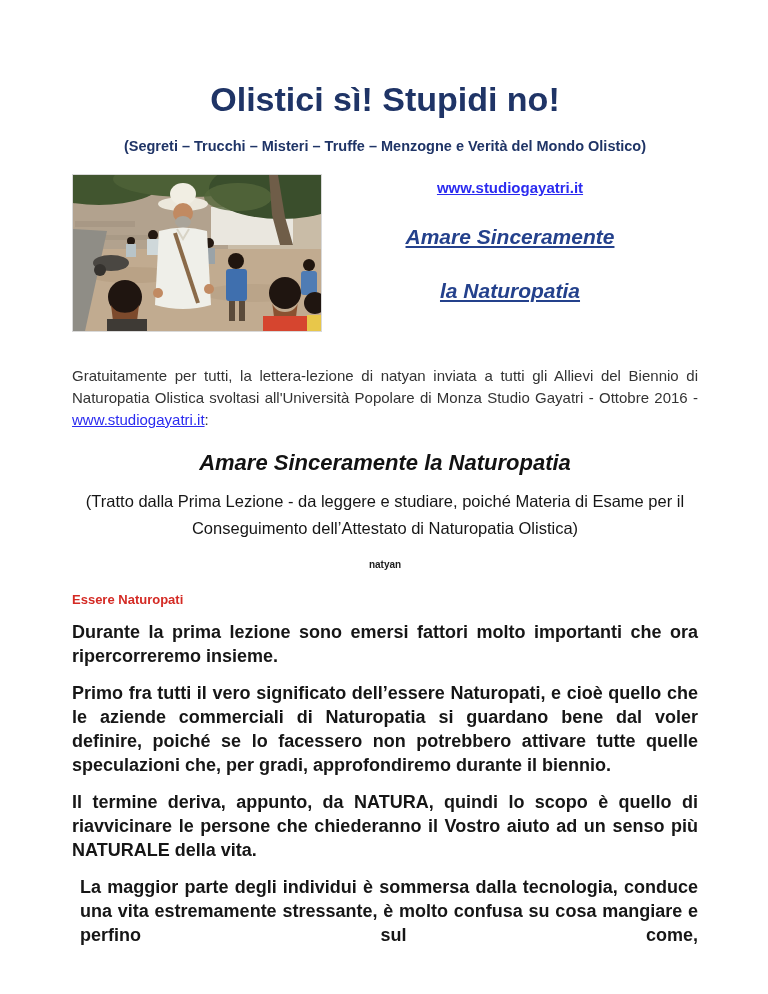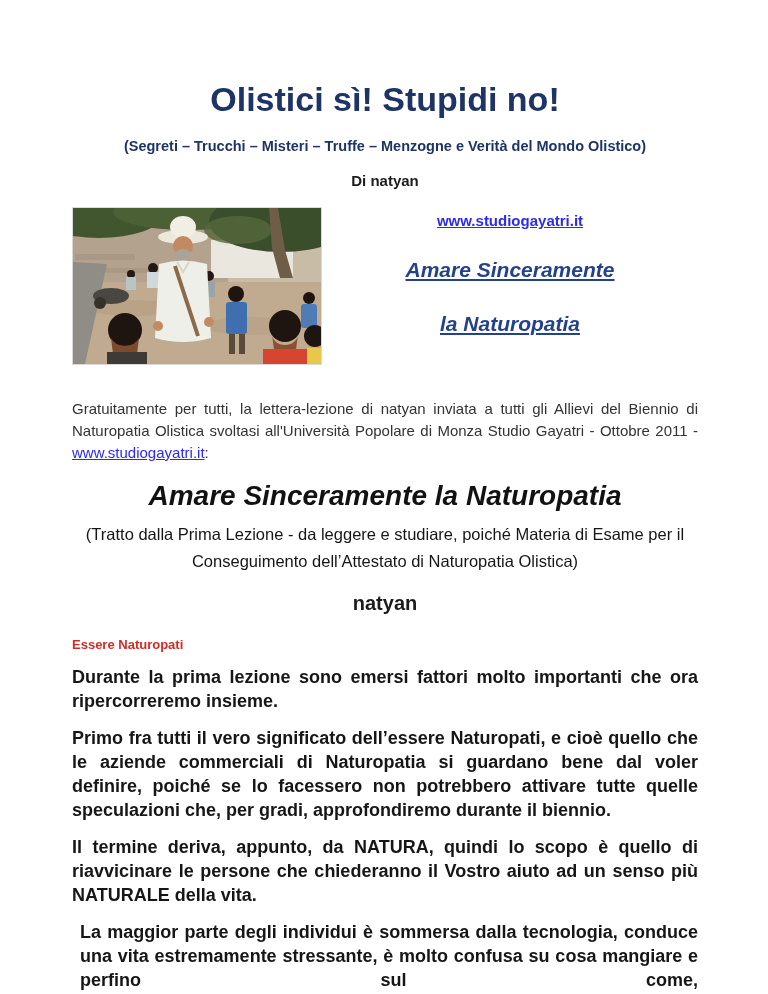--- a/index.html
+++ b/index.html
@@ -79,38 +79,38 @@
     text-align: justify;
     color: #333333;
   }
   .inline-link {
     color: #2b2bf0;
     text-decoration: underline;
     cursor: pointer;
   }
   .lesson-heading {
     margin: 19px 0 0;
-    font-size: 28px;
+    font-size: 22px;
     line-height: 26px;
     font-weight: bold;
     font-style: italic;
     text-align: center;
     color: #121212;
   }
   .lesson-subheading {
     margin: 12px 0 0;
     font-size: 16.5px;
     line-height: 27px;
     font-weight: normal;
     text-align: center;
     color: #161616;
   }
   .lesson-author {
     margin: 17px 0 0;
-    font-size: 20px;
+    font-size: 10px;
     font-weight: bold;
     text-align: center;
     color: #1c1c1c;
   }
   .section-heading {
     margin: 22px 0 0;
     font-size: 13px;
     font-weight: bold;
     color: #d42a24;
   }
@@ -126,21 +126,20 @@
 </style>
 </head>
 <body>
 
 <div class="page">
 
   <h1 class="title">Olistici sì! Stupidi no!</h1>
 
   <div class="subtitle">(Segreti – Trucchi – Misteri – Truffe – Menzogne e Verità del Mondo Olistico)</div>
 
-  <div class="byline">Di natyan</div>
 
   <div class="media-row">
     <div class="photo">
       <svg width="248" height="156" viewBox="0 0 248 156">
 
         <rect x="0" y="0" width="248" height="156" fill="#c9bca7"></rect>
 
         <rect x="0" y="20" width="155" height="58" fill="#b2a28e"></rect>
         <rect x="2" y="46" width="60" height="6" fill="#a49481" opacity="0.7"></rect>
         <rect x="10" y="60" width="70" height="5" fill="#a49481" opacity="0.6"></rect>
@@ -201,21 +200,21 @@
         <rect x="234" y="140" width="14" height="16" fill="#e8c74a"></rect>
       </svg>
     </div>
     <div class="issue-col">
       <a class="site-link">www.studiogayatri.it</a>
       <div class="issue-line next">Amare Sinceramente</div>
       <div class="issue-line next">la Naturopatia</div>
     </div>
   </div>
 
-  <p class="intro"><span>Gratuitamente per tutti, la lettera-lezione di natyan inviata a tutti gli Allievi del Biennio di Naturopatia Olistica svoltasi all'Università Popolare di Monza Studio Gayatri - Ottobre 2011 - </span><a class="inline-link">www.studiogayatri.it</a><span>:</span></p>
+  <p class="intro"><span>Gratuitamente per tutti, la lettera-lezione di natyan inviata a tutti gli Allievi del Biennio di Naturopatia Olistica svoltasi all'Università Popolare di Monza Studio Gayatri - Ottobre 2016 - </span><a class="inline-link">www.studiogayatri.it</a><span>:</span></p>
 
   <h2 class="lesson-heading">Amare Sinceramente la Naturopatia</h2>
 
   <div class="lesson-subheading">(Tratto dalla Prima Lezione - da leggere e studiare, poiché Materia di Esame per il Conseguimento dell’Attestato di Naturopatia Olistica)</div>
 
   <div class="lesson-author">natyan</div>
 
   <div class="section-heading">Essere Naturopati</div>
 
   <p class="bodyp">Durante la prima lezione sono emersi fattori molto importanti che ora ripercorreremo insieme.</p>

